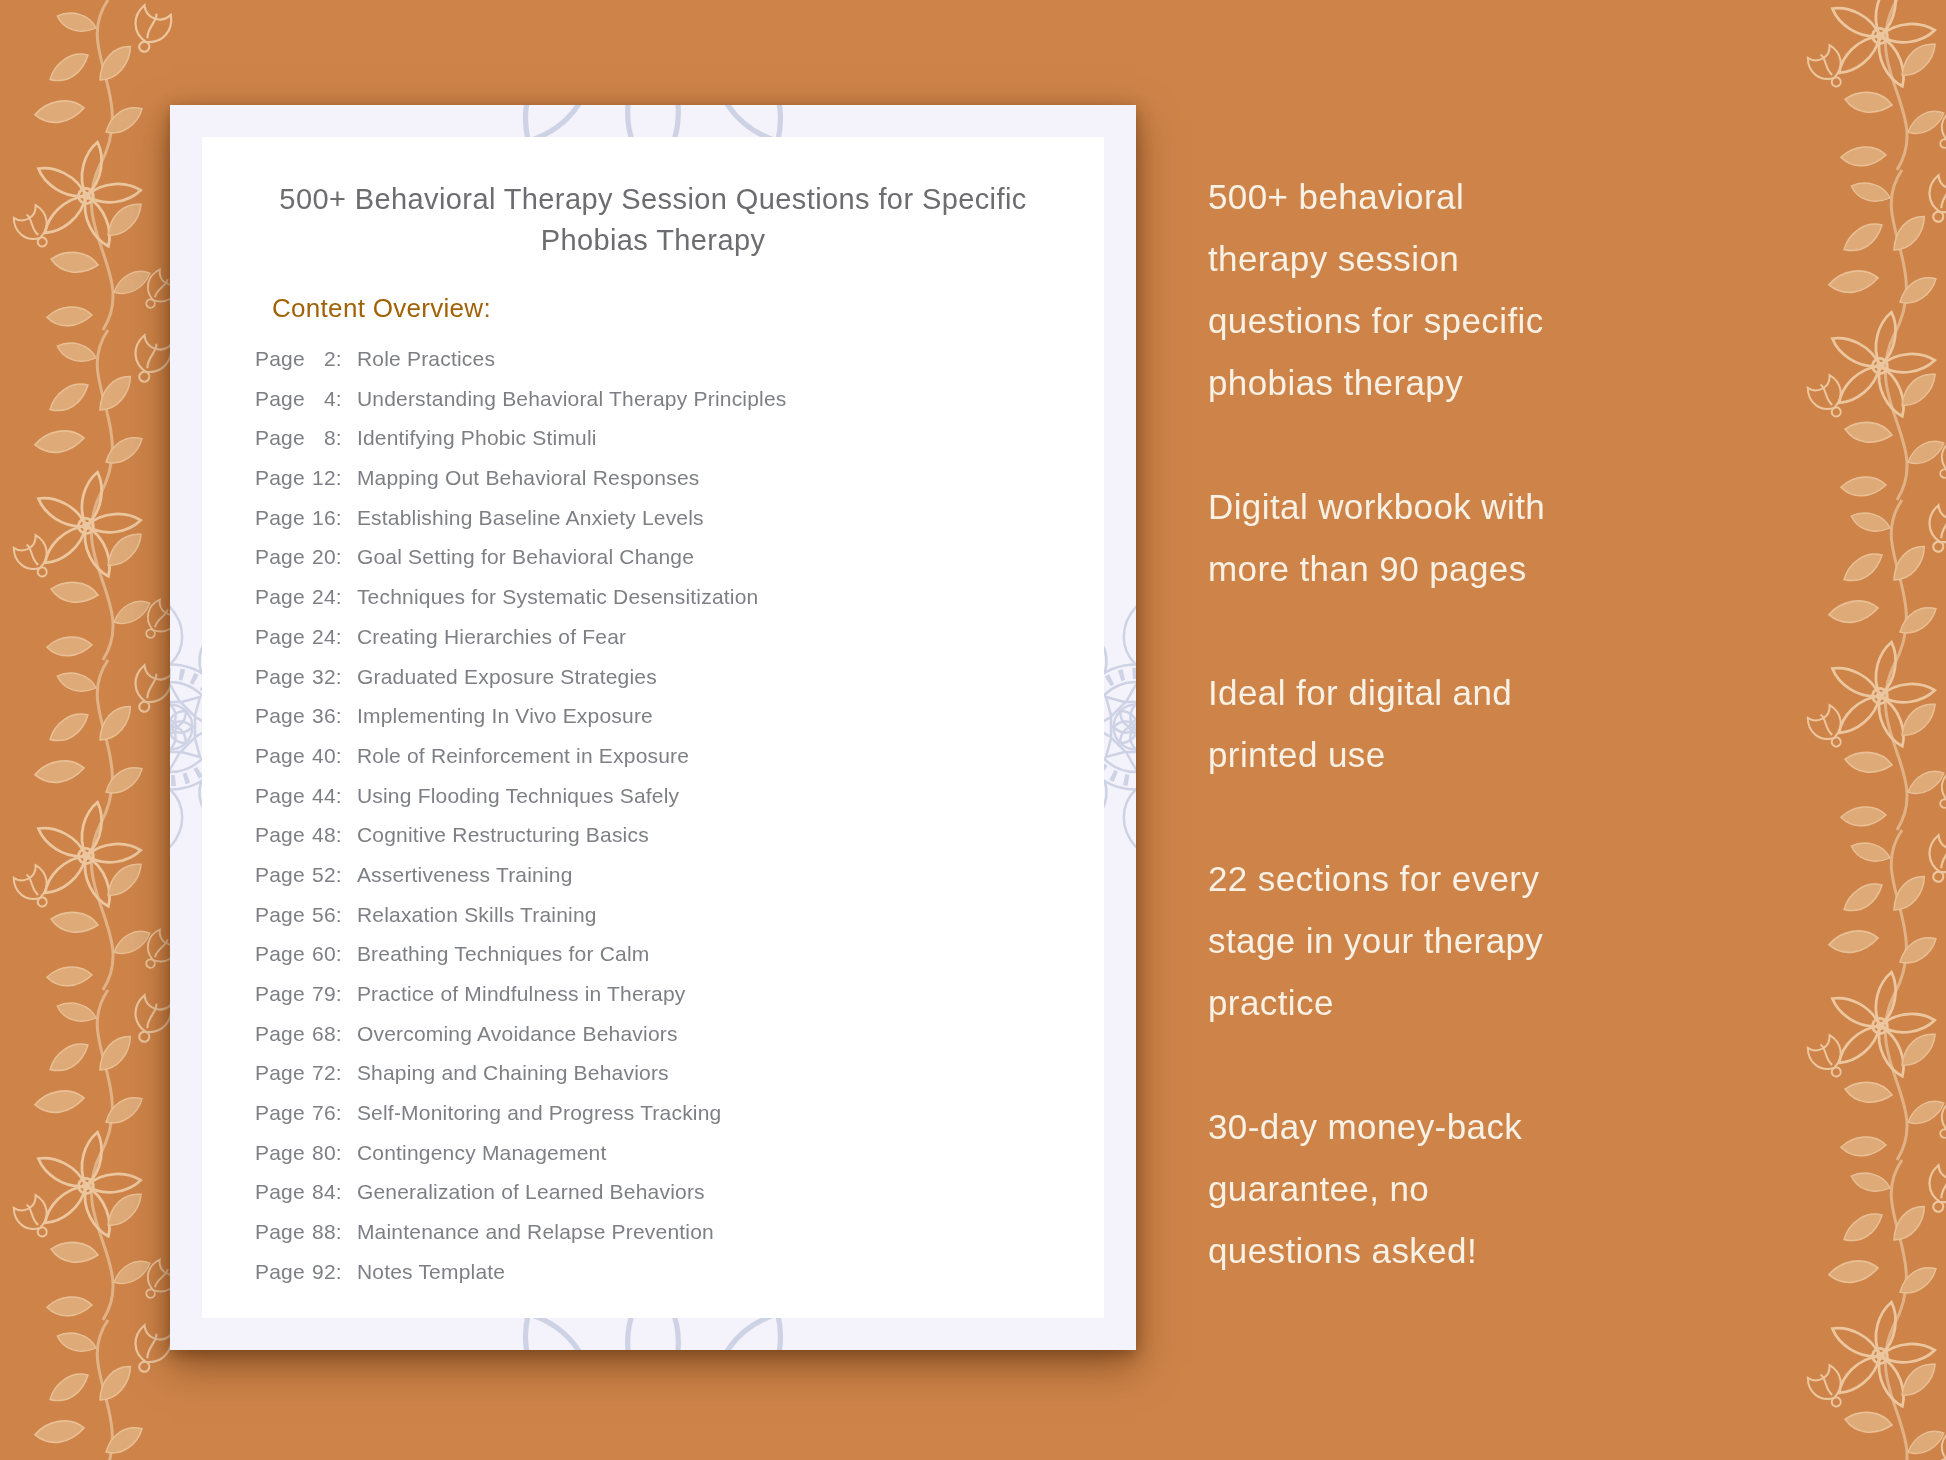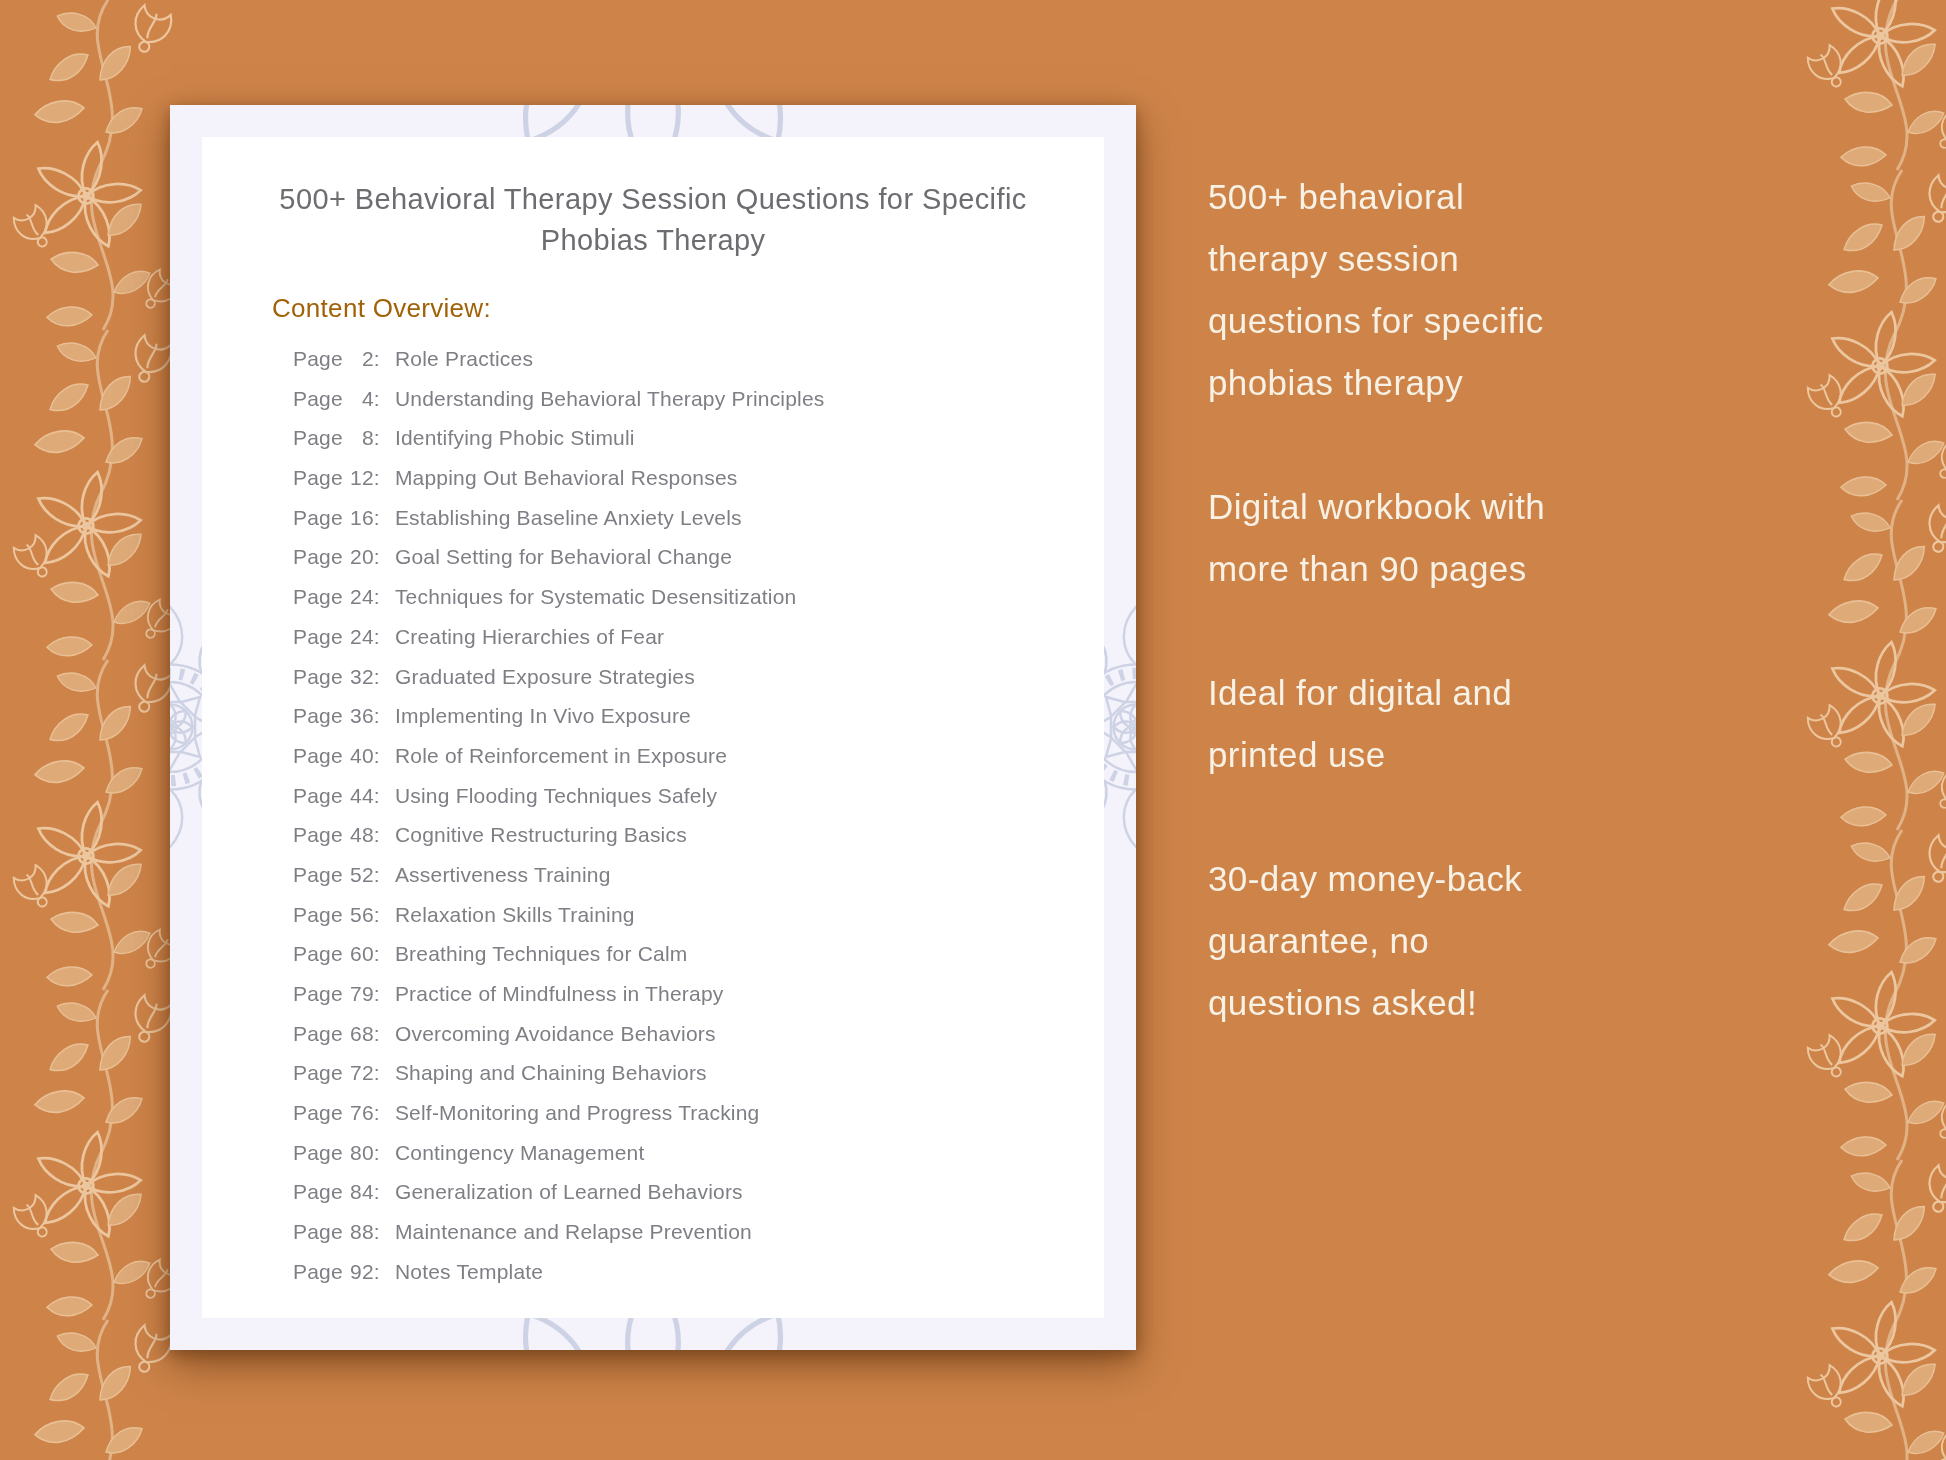--- a/index.html
+++ b/index.html
@@ -28,21 +28,21 @@
     position:absolute;inset:32px;background:#FFFFFF;z-index:1;
   }
   .doc-title{
     padding-top:42px;margin:0 auto;max-width:790px;
     text-align:center;font-size:29px;line-height:41px;
     color:#6C6C71;font-weight:400;letter-spacing:.4px;
   }
   .overview-label{
     margin:32px 0 0 70px;font-size:26px;color:#a16207;letter-spacing:.3px;
   }
-  .toc{margin:24px 0 0 91px;}
+  .toc{margin:24px 0 0 53px;}
   .toc-row{
     display:flex;align-items:baseline;
     font-size:21px;line-height:21px;color:#7E7F85;
     margin-bottom:18.7px;letter-spacing:.2px;white-space:pre;
   }
   .toc-row .pg{margin-right:5px;}
   .toc-row .num{display:inline-block;width:26px;text-align:right;}
   .toc-row .sep{margin-right:15px;}
   
   .features{position:absolute;left:1208px;top:166px;width:600px;}
@@ -338,17 +338,20 @@
 therapy session
 questions for specific
 phobias therapy</p>
 
     <p class="feature">Digital workbook with
 more than 90 pages</p>
 
     <p class="feature">Ideal for digital and
 printed use</p>
 
+    <p class="feature">22 sections for every
+stage in your therapy
+practice</p>
 
     <p class="feature">30-day money-back
 guarantee, no
 questions asked!</p>
   </div>
 
 </body></html>

